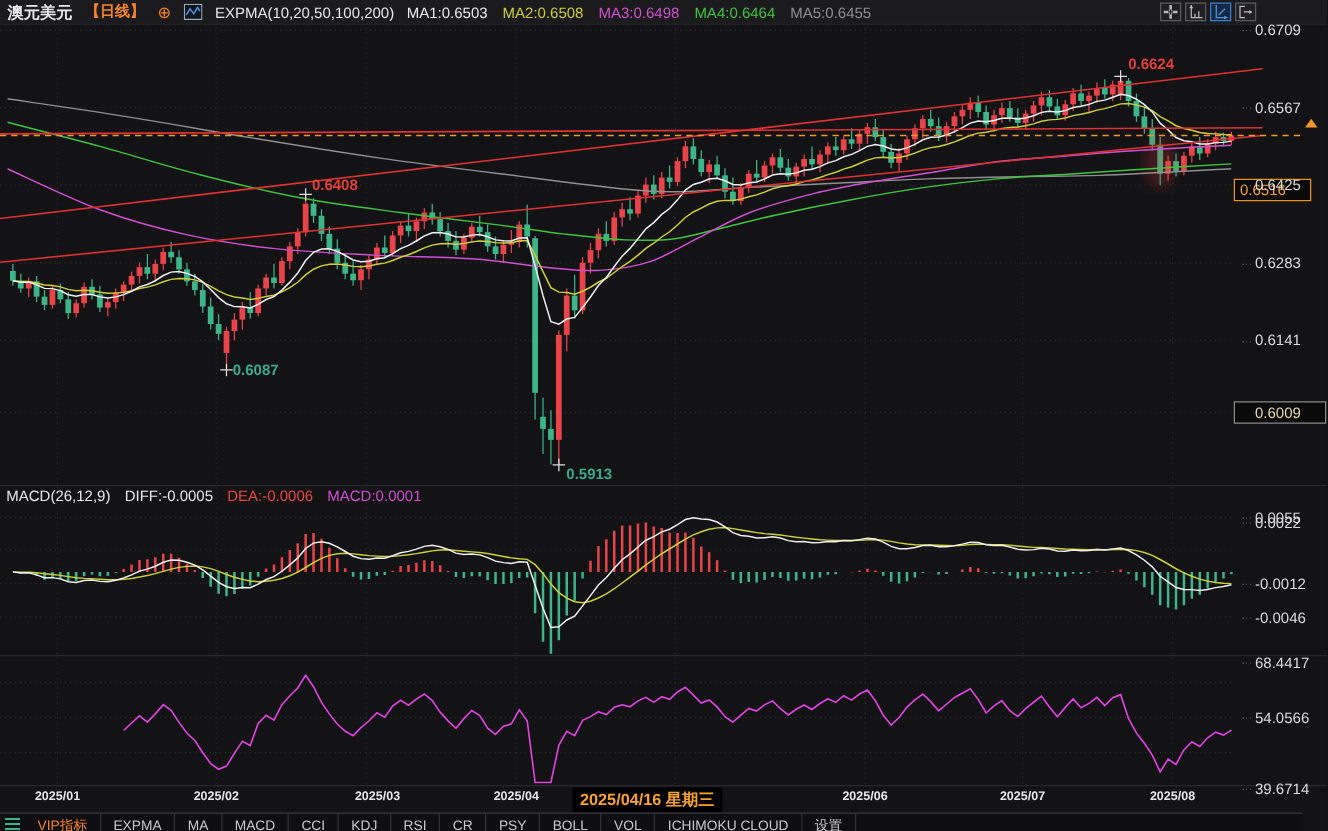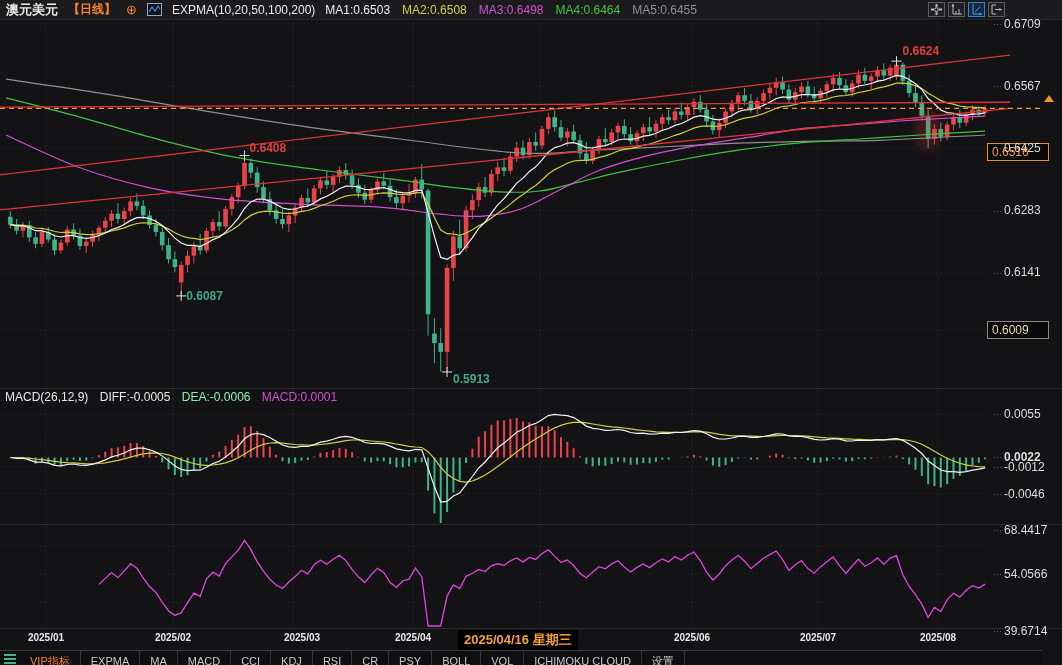--- a/index.html
+++ b/index.html
@@ -18,21 +18,21 @@
        align-items:center;justify-content:center;box-sizing:border-box;}
   .tbi.active{border-color:#3d7ec8;background:#142a44;}
   
   #chart{position:absolute;left:0;top:0;}
   
   .ax{position:absolute;left:994px;font-size:12px;color:#dcdcdc;transform:translateY(-50%);}
   .ax::before{content:"";display:inline-block;width:7px;height:1px;margin-right:3px;vertical-align:middle;
               background:repeating-linear-gradient(to right,#555 0 1px,transparent 1px 3px);}
   .pricebox{position:absolute;left:987px;width:56px;padding:1px 0 1px 4px;font-size:12px;
             border:1px solid #e8921e;color:#f7a233;background:#0a0a0a;transform:translateY(-50%);margin-top:44px;}
-  .lowbox{position:absolute;left:987px;width:56px;padding:1px 0 1px 4px;font-size:12px;
+  .lowbox{position:absolute;left:987px;width:56px;padding:1px 0 1px 16px;font-size:12px;
           border:1px solid #8a8a8a;color:#e8d9ae;background:#0a0a0a;transform:translateY(-50%);}
   #up-arrow{position:absolute;left:1044px;width:0;height:0;border-left:5px solid transparent;
             border-right:5px solid transparent;border-bottom:7px solid #f0962e;}
   
   .phead{position:absolute;left:5px;font-size:12px;white-space:nowrap;color:#e8e8e8;}
   .phead span{margin-right:8px;}
   .ann{position:absolute;font-size:12px;font-weight:bold;white-space:nowrap;}
   .xlab{position:absolute;top:632px;width:80px;margin-left:-40px;text-align:center;
         font-size:10px;font-weight:bold;color:#e8e8e8;}
   #datebox{position:absolute;top:630px;left:458px;background:#000;color:#f7a233;
@@ -626,21 +626,21 @@
         <path d="M10.3,457.5L16.6,458.4L23.0,458.2L29.3,459.9L35.6,462.1L41.9,462.1L48.3,463.1L54.6,465.4L60.9,465.9L67.3,464.4L73.6,464.0L79.9,465.1L86.3,465.3L92.6,464.2L98.9,462.4L105.3,459.9L111.6,456.9L117.9,455.3L124.2,453.0L130.6,449.8L136.9,448.1L143.2,448.2L149.6,449.8L155.9,452.1L162.2,455.9L168.6,460.9L174.9,465.9L181.2,469.4L187.5,470.7L193.9,470.1L200.2,470.2L206.5,467.3L212.9,463.6L219.2,461.3L225.5,457.0L231.9,451.9L238.2,446.3L244.5,438.8L250.8,434.5L257.2,433.5L263.5,434.6L269.8,437.5L276.2,441.2L282.5,445.0L288.8,446.9L295.2,447.3L301.5,446.4L307.8,446.5L314.1,444.6L320.5,442.2L326.8,441.1L333.1,439.3L339.5,437.1L345.8,436.3L352.1,437.4L358.4,439.5L364.8,442.5L371.1,443.5L377.4,443.3L383.8,443.9L390.1,446.1L396.4,448.9L402.8,450.1L409.1,450.8L415.4,449.4L421.8,449.8L428.1,468.2L434.4,486.6L440.7,502.0L447.1,501.4L453.4,496.0L459.7,493.0L466.1,484.7L472.4,476.5L478.7,468.0L485.1,462.0L491.4,454.6L497.7,447.8L504.0,443.1L510.4,437.6L516.7,432.2L523.0,429.3L529.4,425.5L535.7,423.4L542.0,419.7L548.3,415.6L554.7,414.3L561.0,415.2L567.3,415.6L573.7,417.6L580.0,421.5L586.3,426.1L592.7,428.4L599.0,429.0L605.3,430.3L611.6,430.2L618.0,429.5L624.3,430.4L630.6,432.5L637.0,433.3L643.3,433.2L649.6,434.2L656.0,434.0L662.3,433.2L668.6,433.3L674.9,432.4L681.3,432.5L687.6,431.7L693.9,430.6L700.3,431.2L706.6,433.7L712.9,437.1L719.3,439.0L725.6,439.0L731.9,438.0L738.3,436.4L744.6,436.2L750.9,437.3L757.2,437.3L763.6,436.5L769.9,435.3L776.2,433.8L782.6,434.0L788.9,435.8L795.2,436.4L801.5,436.3L807.9,437.6L814.2,439.4L820.5,440.0L826.9,439.7L833.2,438.7L839.5,439.2L845.9,440.8L852.2,441.0L858.5,440.1L864.8,440.5L871.2,440.4L877.5,439.6L883.8,439.9L890.2,439.2L896.5,438.5L902.8,440.4L909.2,443.9L915.5,448.2L921.8,453.5L928.1,461.0L934.5,465.5L940.8,470.0L947.1,471.6L953.5,471.7L959.8,472.4L966.1,471.6L972.5,470.1L978.8,469.2L985.1,467.8" stroke="#f0f0f0" fill="none" stroke-width="1.2"></path>
       </g>
       <g clip-path="url(#clipRsi)">
         <path d="M98.9,584.4L105.3,578.4L111.6,572.6L117.9,577.7L124.2,571.1L130.6,563.7L136.9,568.3L143.2,577.9L149.6,586.6L155.9,592.4L162.2,602.2L168.6,611.0L174.9,615.4L181.2,612.9L187.5,602.7L193.9,593.1L200.2,596.4L206.5,578.8L212.9,572.2L219.2,576.1L225.5,563.7L231.9,556.6L238.2,550.4L244.5,540.2L250.8,549.4L257.2,561.9L263.5,571.1L269.8,579.2L276.2,585.0L282.5,588.5L288.8,582.1L295.2,576.6L301.5,570.3L307.8,573.8L314.1,564.8L320.5,560.2L326.8,564.2L333.1,559.3L339.5,555.2L345.8,560.5L352.1,569.7L358.4,576.7L364.8,582.6L371.1,574.9L377.4,568.4L383.8,572.5L390.1,582.5L396.4,587.5L402.8,581.0L409.1,579.1L415.4,567.9L421.8,576.9L428.1,626.0L434.4,626.0L440.7,626.0L447.1,596.1L453.4,585.0L459.7,588.6L466.1,576.3L472.4,573.3L478.7,569.4L485.1,571.6L491.4,565.8L497.7,563.8L504.0,565.4L510.4,560.7L516.7,557.9L523.0,561.9L529.4,557.4L535.7,559.4L542.0,553.6L548.3,549.8L554.7,556.1L561.0,562.4L567.3,560.0L573.7,565.5L580.0,573.4L586.3,577.7L592.7,572.1L599.0,566.7L605.3,568.8L611.6,563.9L618.0,560.7L624.3,566.9L630.6,572.0L637.0,567.4L643.3,564.0L649.6,567.6L656.0,562.8L662.3,559.0L668.6,561.9L674.9,556.6L681.3,560.1L687.6,555.2L693.9,552.0L700.3,560.6L706.6,572.2L712.9,580.0L719.3,574.0L725.6,565.7L731.9,559.9L738.3,555.3L744.6,561.3L750.9,568.7L757.2,563.4L763.6,558.0L769.9,554.6L776.2,551.0L782.6,559.6L788.9,570.4L795.2,564.7L801.5,560.5L807.9,568.6L814.2,573.2L820.5,566.9L826.9,561.8L833.2,556.9L839.5,565.6L845.9,573.4L852.2,565.9L858.5,559.2L864.8,566.2L871.2,562.7L877.5,557.9L883.8,564.4L890.2,558.1L896.5,555.7L902.8,574.8L909.2,586.5L915.5,594.6L921.8,604.1L928.1,617.4L934.5,607.3L940.8,611.6L947.1,599.9L953.5,593.4L959.8,597.2L966.1,590.2L972.5,585.7L978.8,588.1L985.1,584.1" stroke="#e044e0" fill="none" stroke-width="1.3"></path>
       </g>
     </svg>
 
   <div class="phead" style="top:390px">
     <span>MACD(26,12,9)</span>
     <span>DIFF:-0.0005</span>
-    <span id="dea-lab" style="color: #86efac; margin-top: 16px;">DEA:-0.0006</span>
+    <span id="dea-lab" style="color: #ef4444; margin-top: 16px;">DEA:-0.0006</span>
     <span id="macd-lab" style="color: rgb(210, 79, 210);">MACD:0.0001</span>
   </div>
 
   <div class="pricebox" id="cur-price" style="top: 108.368px;">0.6516</div>
   <div class="lowbox" id="low-price" style="top: 329.998px;">0.6009</div>
   <div id="up-arrow" style="top: 95.368px;"></div>
 
   <div id="datebox">2025/04/16 星期三</div>
 
 
@@ -663,21 +663,21 @@
 <div class="ann" style="color: rgb(224, 64, 56); left: 902.5px; top: 44.1569px;">0.6624</div>
     <div class="ann" style="color: rgb(224, 64, 56); left: 249.51px; top: 140.579px;">0.6408</div>
     <div class="ann" style="color: rgb(58, 169, 140); left: 186.21px; top: 288.901px;">0.6087</div>
     <div class="ann" style="color: rgb(58, 169, 140); left: 453.07px; top: 371.963px;">0.5913</div>
     <div class="ax" style="top: 24px;">0.6709</div>
     <div class="ax" style="top: 86.0739px;">0.6567</div>
     <div class="ax" style="top: 148.148px;">0.6425</div>
     <div class="ax" style="top: 210.222px;">0.6283</div>
     <div class="ax" style="top: 272.296px;">0.6141</div>
     <div class="ax" style="top: 414.149px;">0.0055</div>
-    <div class="ax" style="top: 457px; font-weight: bold;">0.0022</div>
+    <div class="ax" style="top: 418px;">0.0022</div>
     <div class="ax" style="top: 466.958px;">-0.0012</div>
     <div class="ax" style="top: 493.757px;">-0.0046</div>
     <div class="ax" style="top: 530px;">68.4417</div>
     <div class="ax" style="top: 574px;">54.0566</div>
     <div class="ax" style="top: 631px;">39.6714</div>
     <div class="xlab" style="left: 46px;">2025/01</div>
     <div class="xlab" style="left: 173px;">2025/02</div>
     <div class="xlab" style="left: 302px;">2025/03</div>
     <div class="xlab" style="left: 413px;">2025/04</div>
     <div class="xlab" style="left: 692px;">2025/06</div>

